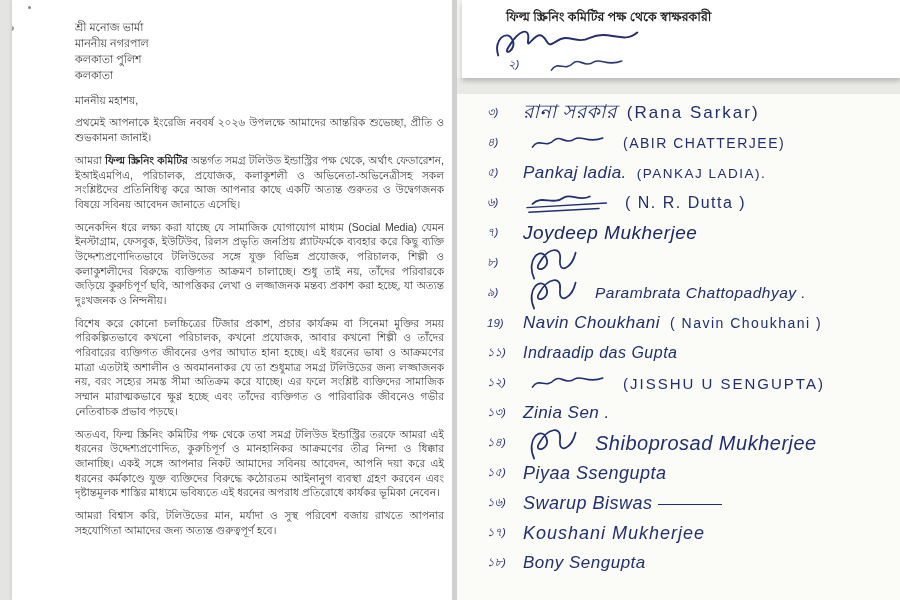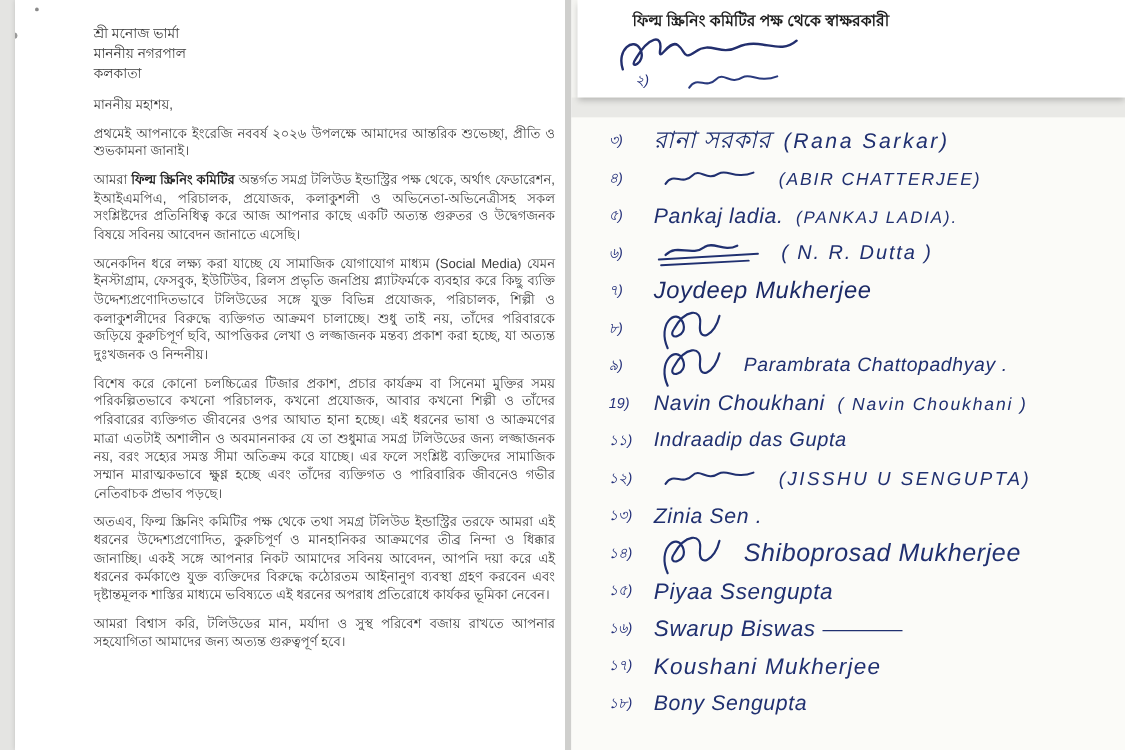--- a/index.html
+++ b/index.html
@@ -31,21 +31,21 @@
   .top-card .sig-heading{margin:0;font-size:12.5px;}
   .card-sign{position:absolute;left:24px;top:22px;}
   .card-row2{position:absolute;left:46px;top:56px;display:flex;align-items:center;gap:8px;}
   .gap-strip{height:16px;background:#e9e9e6;}
   .sheet{background:#fbfbf8;min-height:506px;padding:4px 0 0 30px;}
 
   
   .entry{display:flex;align-items:center;gap:10px;height:30px;white-space:nowrap;}
   .num{flex:none;width:26px;font-size:11.5px;font-style:italic;color:#24307a;}
   .script{font-style:italic;font-size:17px;color:#203070;letter-spacing:.5px;}
-  .printed{font-style:italic;font-size:14px;color:#203070;letter-spacing:1.5px;}
+  .printed{font-size:14px;color:#203070;letter-spacing:1.5px;}
   .entry svg{flex:none;}
 
   .entry:nth-child(1) .script{font-size:19px;}
   .entry:nth-child(1) .printed{font-size:17px;letter-spacing:2px;}
   .entry:nth-child(3) .printed{font-size:13.5px;}
   .entry:nth-child(4) .printed{font-size:16px;}
   .entry:nth-child(5) .script{font-size:19px;color:#1c2a66;}
   .entry:nth-child(7) .script{font-size:15.5px;}
   .entry:nth-child(9) .script{font-size:16px;}
   .entry:nth-child(9) .printed{font-size:12.5px;letter-spacing:1px;}
@@ -63,20 +63,21 @@
 
 <div class="stage">
 
   <div class="page-left">
     <div class="speck s1"></div>
     <div class="speck s2"></div>
     <div class="letter-content">
       <div class="address">
         <div>শ্রী মনোজ ভার্মা</div>
         <div>মাননীয় নগরপাল</div>
+        <div>কলকাতা পুলিশ</div>
         <div>কলকাতা</div>
       </div>
       <p class="salutation">মাননীয় মহাশয়,</p>
       <p class="para">প্রথমেই আপনাকে ইংরেজি নববর্ষ ২০২৬ উপলক্ষে আমাদের আন্তরিক শুভেচ্ছা, প্রীতি ও শুভকামনা জানাই।</p>
       <p class="para"><span>আমরা </span><strong>ফিল্ম স্ক্রিনিং কমিটির</strong><span> অন্তর্গত সমগ্র টলিউড ইন্ডাস্ট্রির পক্ষ থেকে, অর্থাৎ ফেডারেশন, ইআইএমপিএ, পরিচালক, প্রযোজক, কলাকুশলী ও অভিনেতা-অভিনেত্রীসহ সকল সংশ্লিষ্টদের প্রতিনিধিত্ব করে আজ আপনার কাছে একটি অত্যন্ত গুরুতর ও উদ্বেগজনক বিষয়ে সবিনয় আবেদন জানাতে এসেছি।</span></p>
       <p class="para">অনেকদিন ধরে লক্ষ্য করা যাচ্ছে যে সামাজিক যোগাযোগ মাধ্যম (Social Media) যেমন ইনস্টাগ্রাম, ফেসবুক, ইউটিউব, রিলস প্রভৃতি জনপ্রিয় প্ল্যাটফর্মকে ব্যবহার করে কিছু ব্যক্তি উদ্দেশ্যপ্রণোদিতভাবে টলিউডের সঙ্গে যুক্ত বিভিন্ন প্রযোজক, পরিচালক, শিল্পী ও কলাকুশলীদের বিরুদ্ধে ব্যক্তিগত আক্রমণ চালাচ্ছে। শুধু তাই নয়, তাঁদের পরিবারকে জড়িয়ে কুরুচিপূর্ণ ছবি, আপত্তিকর লেখা ও লজ্জাজনক মন্তব্য প্রকাশ করা হচ্ছে, যা অত্যন্ত দুঃখজনক ও নিন্দনীয়।</p>
       <p class="para">বিশেষ করে কোনো চলচ্চিত্রের টিজার প্রকাশ, প্রচার কার্যক্রম বা সিনেমা মুক্তির সময় পরিকল্পিতভাবে কখনো পরিচালক, কখনো প্রযোজক, আবার কখনো শিল্পী ও তাঁদের পরিবারের ব্যক্তিগত জীবনের ওপর আঘাত হানা হচ্ছে। এই ধরনের ভাষা ও আক্রমণের মাত্রা এতটাই অশালীন ও অবমাননাকর যে তা শুধুমাত্র সমগ্র টলিউডের জন্য লজ্জাজনক নয়, বরং সহ্যের সমস্ত সীমা অতিক্রম করে যাচ্ছে। এর ফলে সংশ্লিষ্ট ব্যক্তিদের সামাজিক সম্মান মারাত্মকভাবে ক্ষুণ্ণ হচ্ছে এবং তাঁদের ব্যক্তিগত ও পারিবারিক জীবনেও গভীর নেতিবাচক প্রভাব পড়ছে।</p>
       <p class="para">অতএব, ফিল্ম স্ক্রিনিং কমিটির পক্ষ থেকে তথা সমগ্র টলিউড ইন্ডাস্ট্রির তরফে আমরা এই ধরনের উদ্দেশ্যপ্রণোদিত, কুরুচিপূর্ণ ও মানহানিকর আক্রমণের তীব্র নিন্দা ও ধিক্কার জানাচ্ছি। একই সঙ্গে আপনার নিকট আমাদের সবিনয় আবেদন, আপনি দয়া করে এই ধরনের কর্মকাণ্ডে যুক্ত ব্যক্তিদের বিরুদ্ধে কঠোরতম আইনানুগ ব্যবস্থা গ্রহণ করবেন এবং দৃষ্টান্তমূলক শাস্তির মাধ্যমে ভবিষ্যতে এই ধরনের অপরাধ প্রতিরোধে কার্যকর ভূমিকা নেবেন।</p>
       <p class="para">আমরা বিশ্বাস করি, টলিউডের মান, মর্যাদা ও সুস্থ পরিবেশ বজায় রাখতে আপনার সহযোগিতা আমাদের জন্য অত্যন্ত গুরুত্বপূর্ণ হবে।</p>
 

